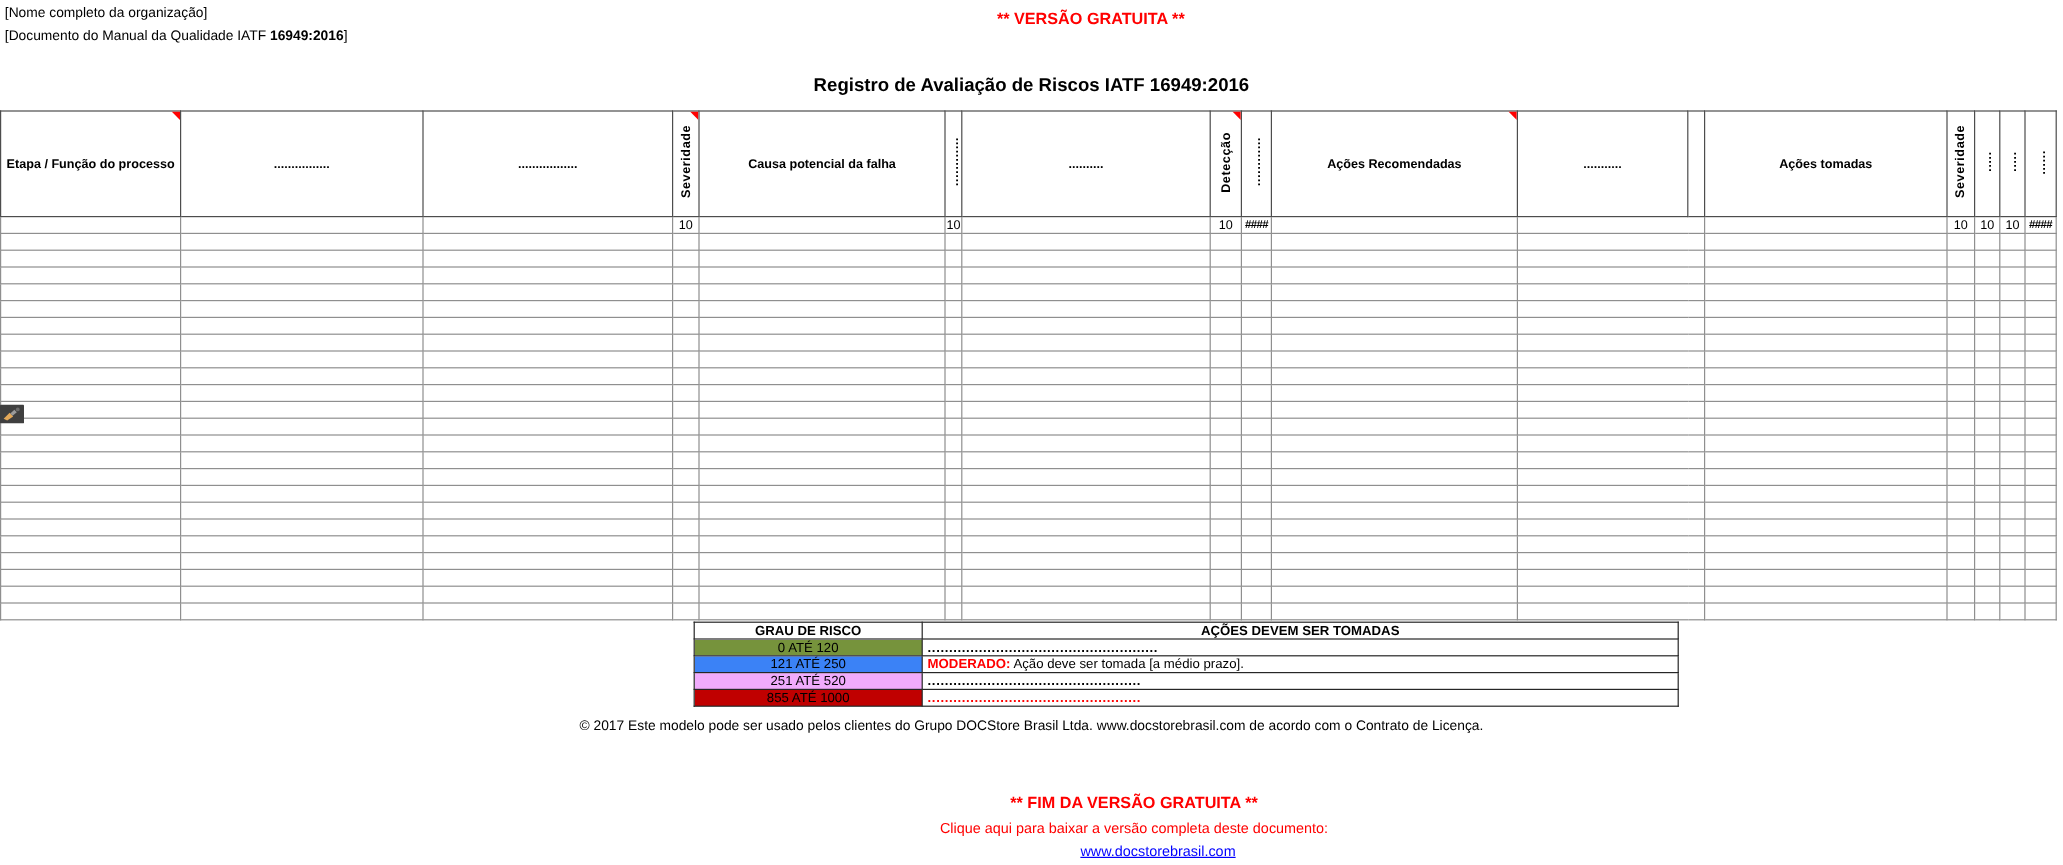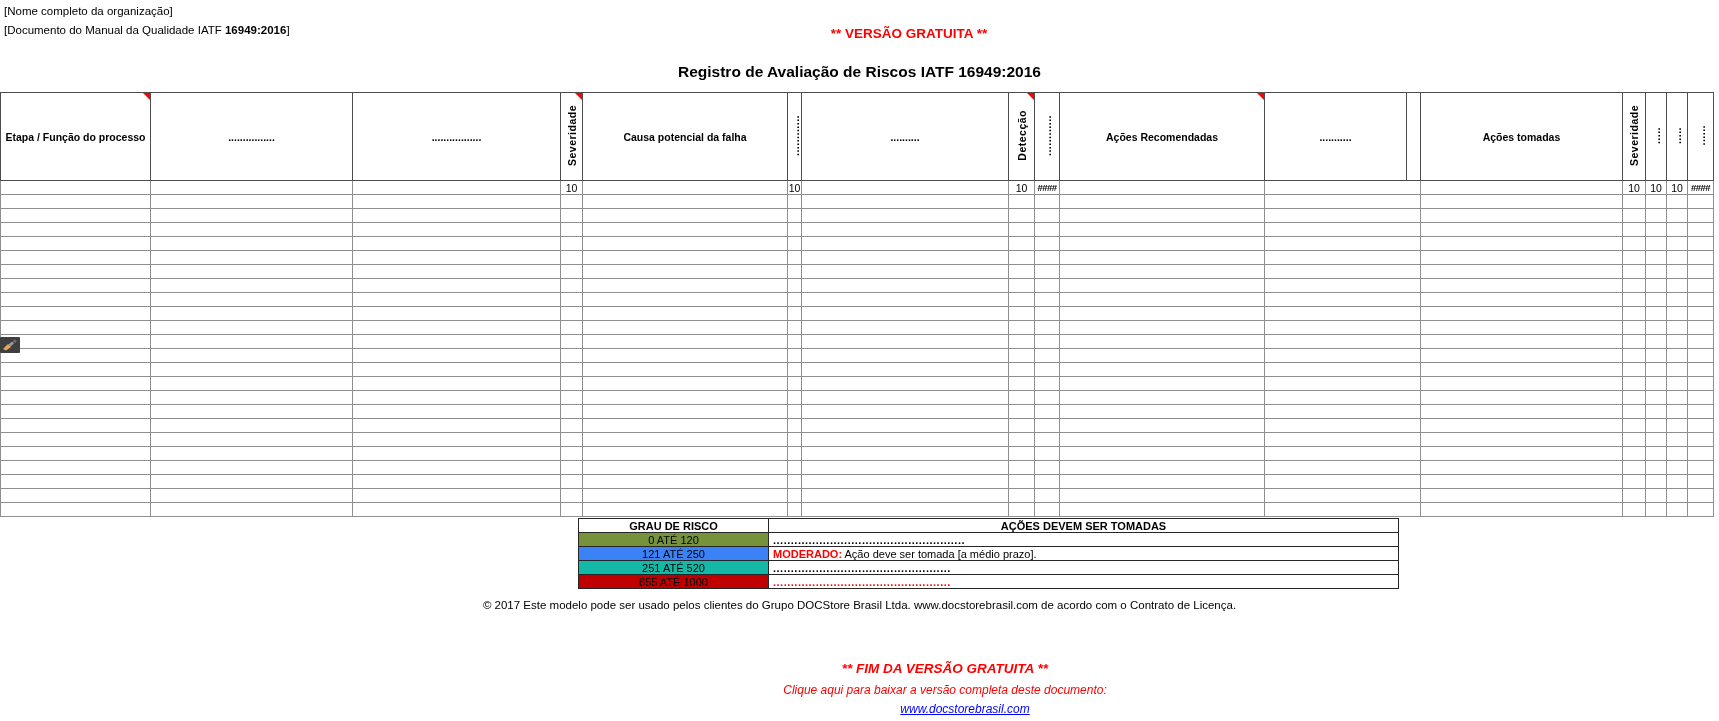--- a/index.html
+++ b/index.html
@@ -7,21 +7,21 @@
   body {
     width:1719px; height:721px; background:#ffffff; color:#000;
     font-family:"Liberation Sans", sans-serif; position:relative; overflow:hidden;
   }
   .abs { position:absolute; }
 
   
   #info { left:4px; top:2px; font-size:11.5px; line-height:18.5px; white-space:nowrap; }
 
   
-  #free-banner { left:409px; top:26px; width:1000px; text-align:center;
+  #free-banner { left:409px; top:8px; width:1000px; text-align:center;
     color:#FF0000; font-weight:bold; font-size:13.5px; }
 
   
   #title { left:0; top:63px; width:1719px; text-align:center; font-weight:bold; font-size:15.5px; }
 
   
   #risk { left:0; top:92px; width:1713px; border-collapse:collapse; table-layout:fixed; }
   #risk th {
     border:1px solid #4d4d4d; position:relative; font-weight:bold; font-size:10.5px;
     text-align:center; vertical-align:middle; padding:0; height:88px; overflow:hidden;
@@ -46,21 +46,21 @@
               height:14px; padding:0; }
   #grade td { border:1px solid #262626; font-size:11px; height:14px; padding:0;
               overflow:hidden; white-space:nowrap; }
   #grade td.grade  { text-align:center; }
   #grade td.action { padding-left:4px; }
   .dots { font-weight:bold; letter-spacing:0.5px; }
   .mod  { color:#FF0000; font-weight:bold; }
 
   
   #license { left:0; top:599px; width:1719px; text-align:center; font-size:11.5px; }
-  #endblock { left:595px; top:661px; width:700px; text-align:center; color:#FF0000;font-style:italic; }
+  #endblock { left:595px; top:661px; width:700px; text-align:center; color:#FF0000; }
   #end-banner { font-weight:bold; font-size:13.5px; }
   #prompt { font-size:12px; margin-top:7px; }
   #dl-link { font-size:12px; color:#0000FF; text-decoration:underline;
              display:inline-block; margin-top:5px; cursor:pointer;margin-left:40px; }
 </style>
 </head>
 <body>
 
 <div id="info" class="abs">
   <div>[Nome completo da organização]</div>
@@ -571,21 +571,21 @@
   <tbody>
     <tr>
       <td class="grade" style="background: rgb(118, 147, 60);">0 ATÉ 120</td>
       <td class="action"><span class="dots" style="color: rgb(0, 0, 0);">......................................................</span></td>
     </tr>
     <tr>
       <td class="grade" style="background: #3b82f6;">121 ATÉ 250</td>
       <td class="action"><b class="mod">MODERADO:</b><span style="color: rgb(0, 0, 0);">  Ação deve ser tomada [a médio prazo].</span></td>
     </tr>
     <tr>
-      <td class="grade" style="background: #14b8a6;">251 ATÉ 520</td>
+      <td class="grade" style="background: #f0abfc;">251 ATÉ 520</td>
       <td class="action"><span class="dots" style="color: rgb(0, 0, 0);">..................................................</span></td>
     </tr>
     <tr>
       <td class="grade" style="background: rgb(192, 0, 0);">855 ATÉ 1000</td>
       <td class="action"><span class="dots" style="color: rgb(255, 0, 0);">..................................................</span></td>
     </tr>
   </tbody>
 </table>
 
 <div id="license" class="abs">© 2017 Este modelo pode ser usado pelos clientes do Grupo DOCStore Brasil Ltda. www.docstorebrasil.com de acordo com o Contrato de Licença.</div>

